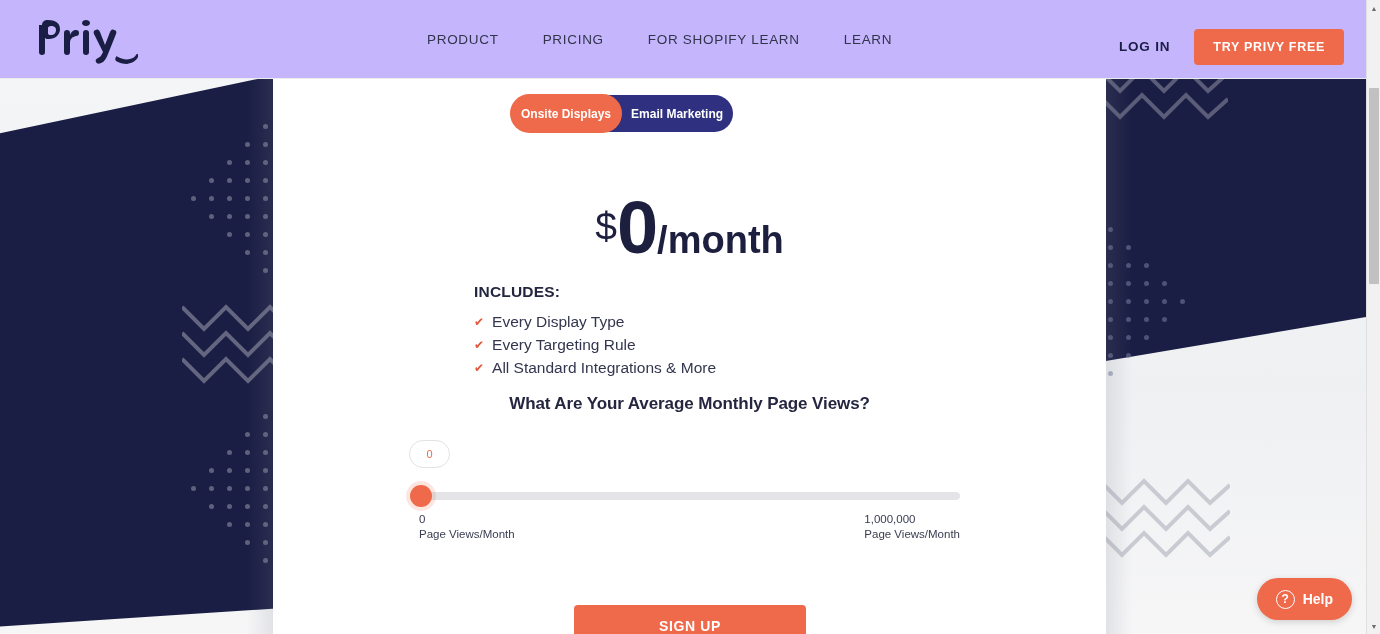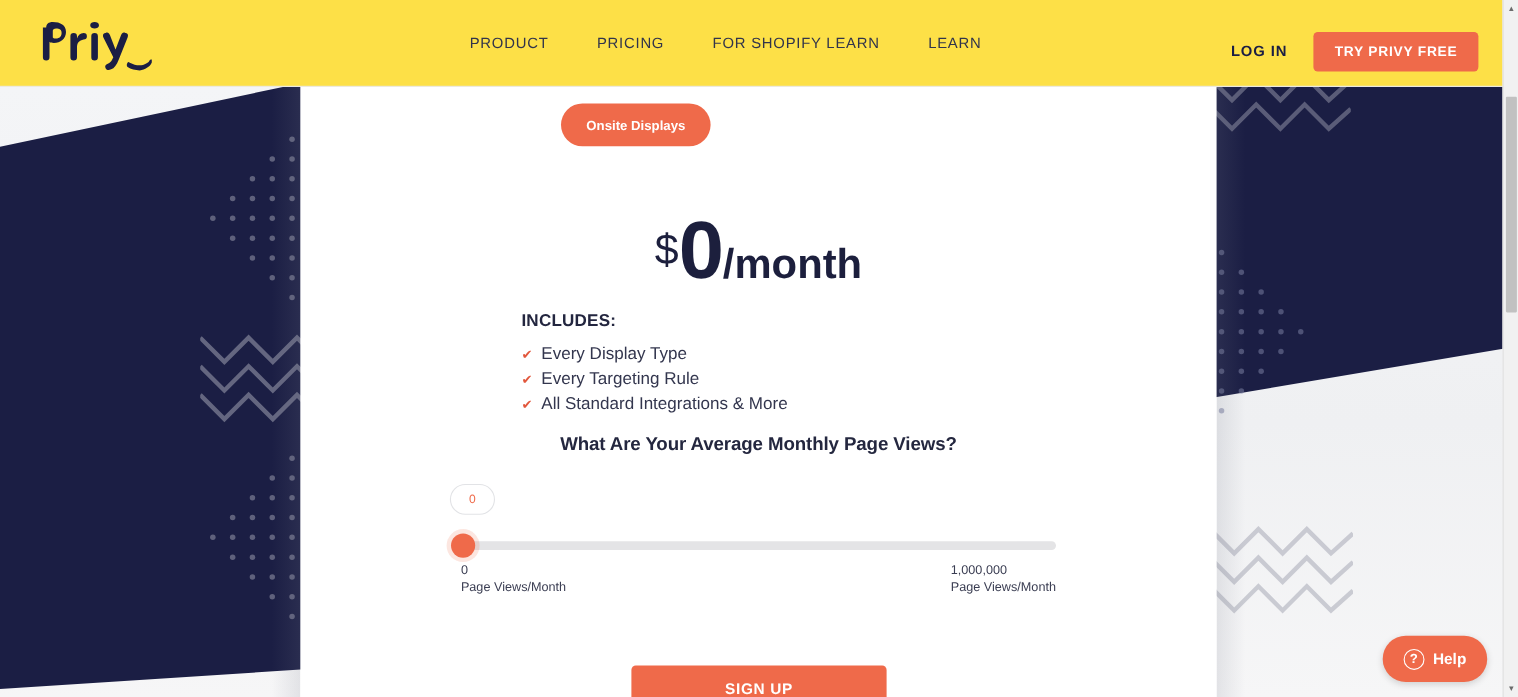--- a/index.html
+++ b/index.html
@@ -68,21 +68,21 @@
     left: 273px; top: 79px;
     width: 833px; height: 555px;
     background: #ffffff;
   }
 
   
   .header {
     position: absolute;
     left: 0; top: 0;
     width: 1366px; height: 79px;
-    background: #fde047;
+    background: #c4b5fd;
     border-bottom: 1px solid #ececee;
     display: flex;
     align-items: center;
     z-index: 20;
   }
   .logo { position: absolute; left: 34px; top: 13px; width: 104px; height: 54px; }
   .logo svg { display: block; }
 
   .nav {
     position: absolute; left: 427px; top: 0;
@@ -110,21 +110,21 @@
 
   
   .tabs {
     position: absolute; left: 511px; top: 95px;
     height: 37px; display: flex; align-items: center;
     background: #2f3180; border-radius: 19px; z-index: 10;
   }
   .tab {
     border: none; background: transparent; color: #fff;
     font-family: inherit; font-size: 12px; font-weight: 700;
-    padding: 0 22px; height: 37px; cursor: pointer;
+    padding: 0 10px; height: 37px; cursor: pointer;
     border-radius: 19px; white-space: nowrap;
   }
   .tab.active { background: #ef6a4a; box-shadow: 0 0 0 1px #ef6a4a; }
 
   
   .price {
     position: absolute; left: 273px; top: 185px; width: 833px;
     text-align: center; color: #1c1f3d; z-index: 5;
   }
   .price .cur  { font-size: 39px; font-weight: 300; vertical-align: 13px; }
@@ -361,20 +361,21 @@
     </nav>
 
     <div class="header-right">
       <a class="login" href="#">LOG IN</a>
       <button class="cta-try">TRY PRIVY FREE</button>
     </div>
   </header>
 
   <div class="tabs">
     <button class="tab active">Onsite Displays</button>
+    <button class="tab">Email Marketing</button>
   </div>
 
   <div class="price">
     <span class="cur">$</span><span class="num">0</span><span class="per">/month</span>
   </div>
 
   <div class="includes">
     <h3>INCLUDES:</h3>
     <ul>
       <li>

